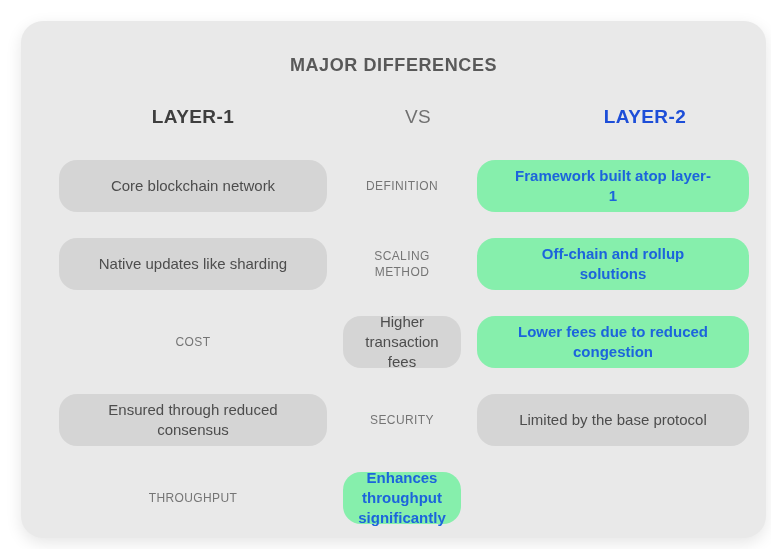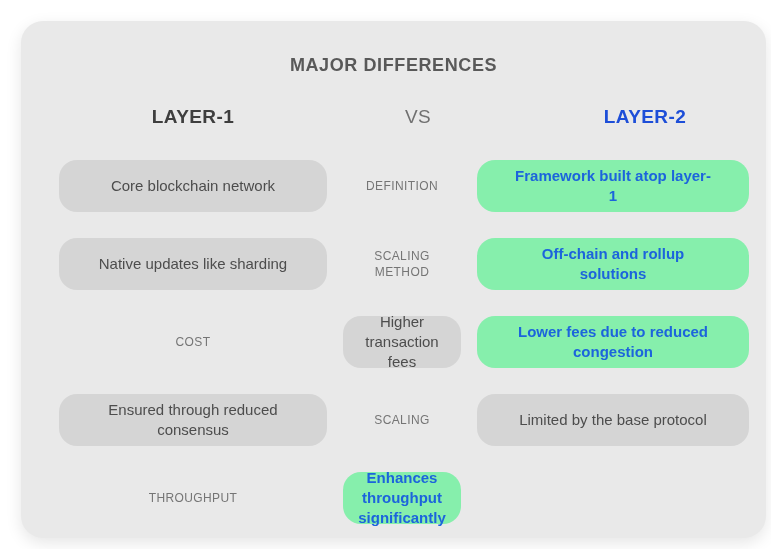--- a/index.html
+++ b/index.html
@@ -114,21 +114,21 @@
     <div class="cell pill blue">Off-chain and rollup solutions</div>
 
     <div class="cell">
       <div class="row-label">COST</div>
     </div>
     <div class="cell pill gray">Higher transaction fees</div>
     <div class="cell pill blue">Lower fees due to reduced congestion</div>
 
     <div class="cell pill gray">Ensured through reduced consensus</div>
     <div class="cell">
-      <div class="row-label">SCALING</div>
+      <div class="row-label">SECURITY</div>
     </div>
 
     <div class="cell pill gray">Limited by the base protocol</div>
     <div class="cell">
       <div class="row-label">THROUGHPUT</div>
     </div>
     <div class="cell pill blue">Enhances throughput significantly</div>
 
   </div>
 </div>

